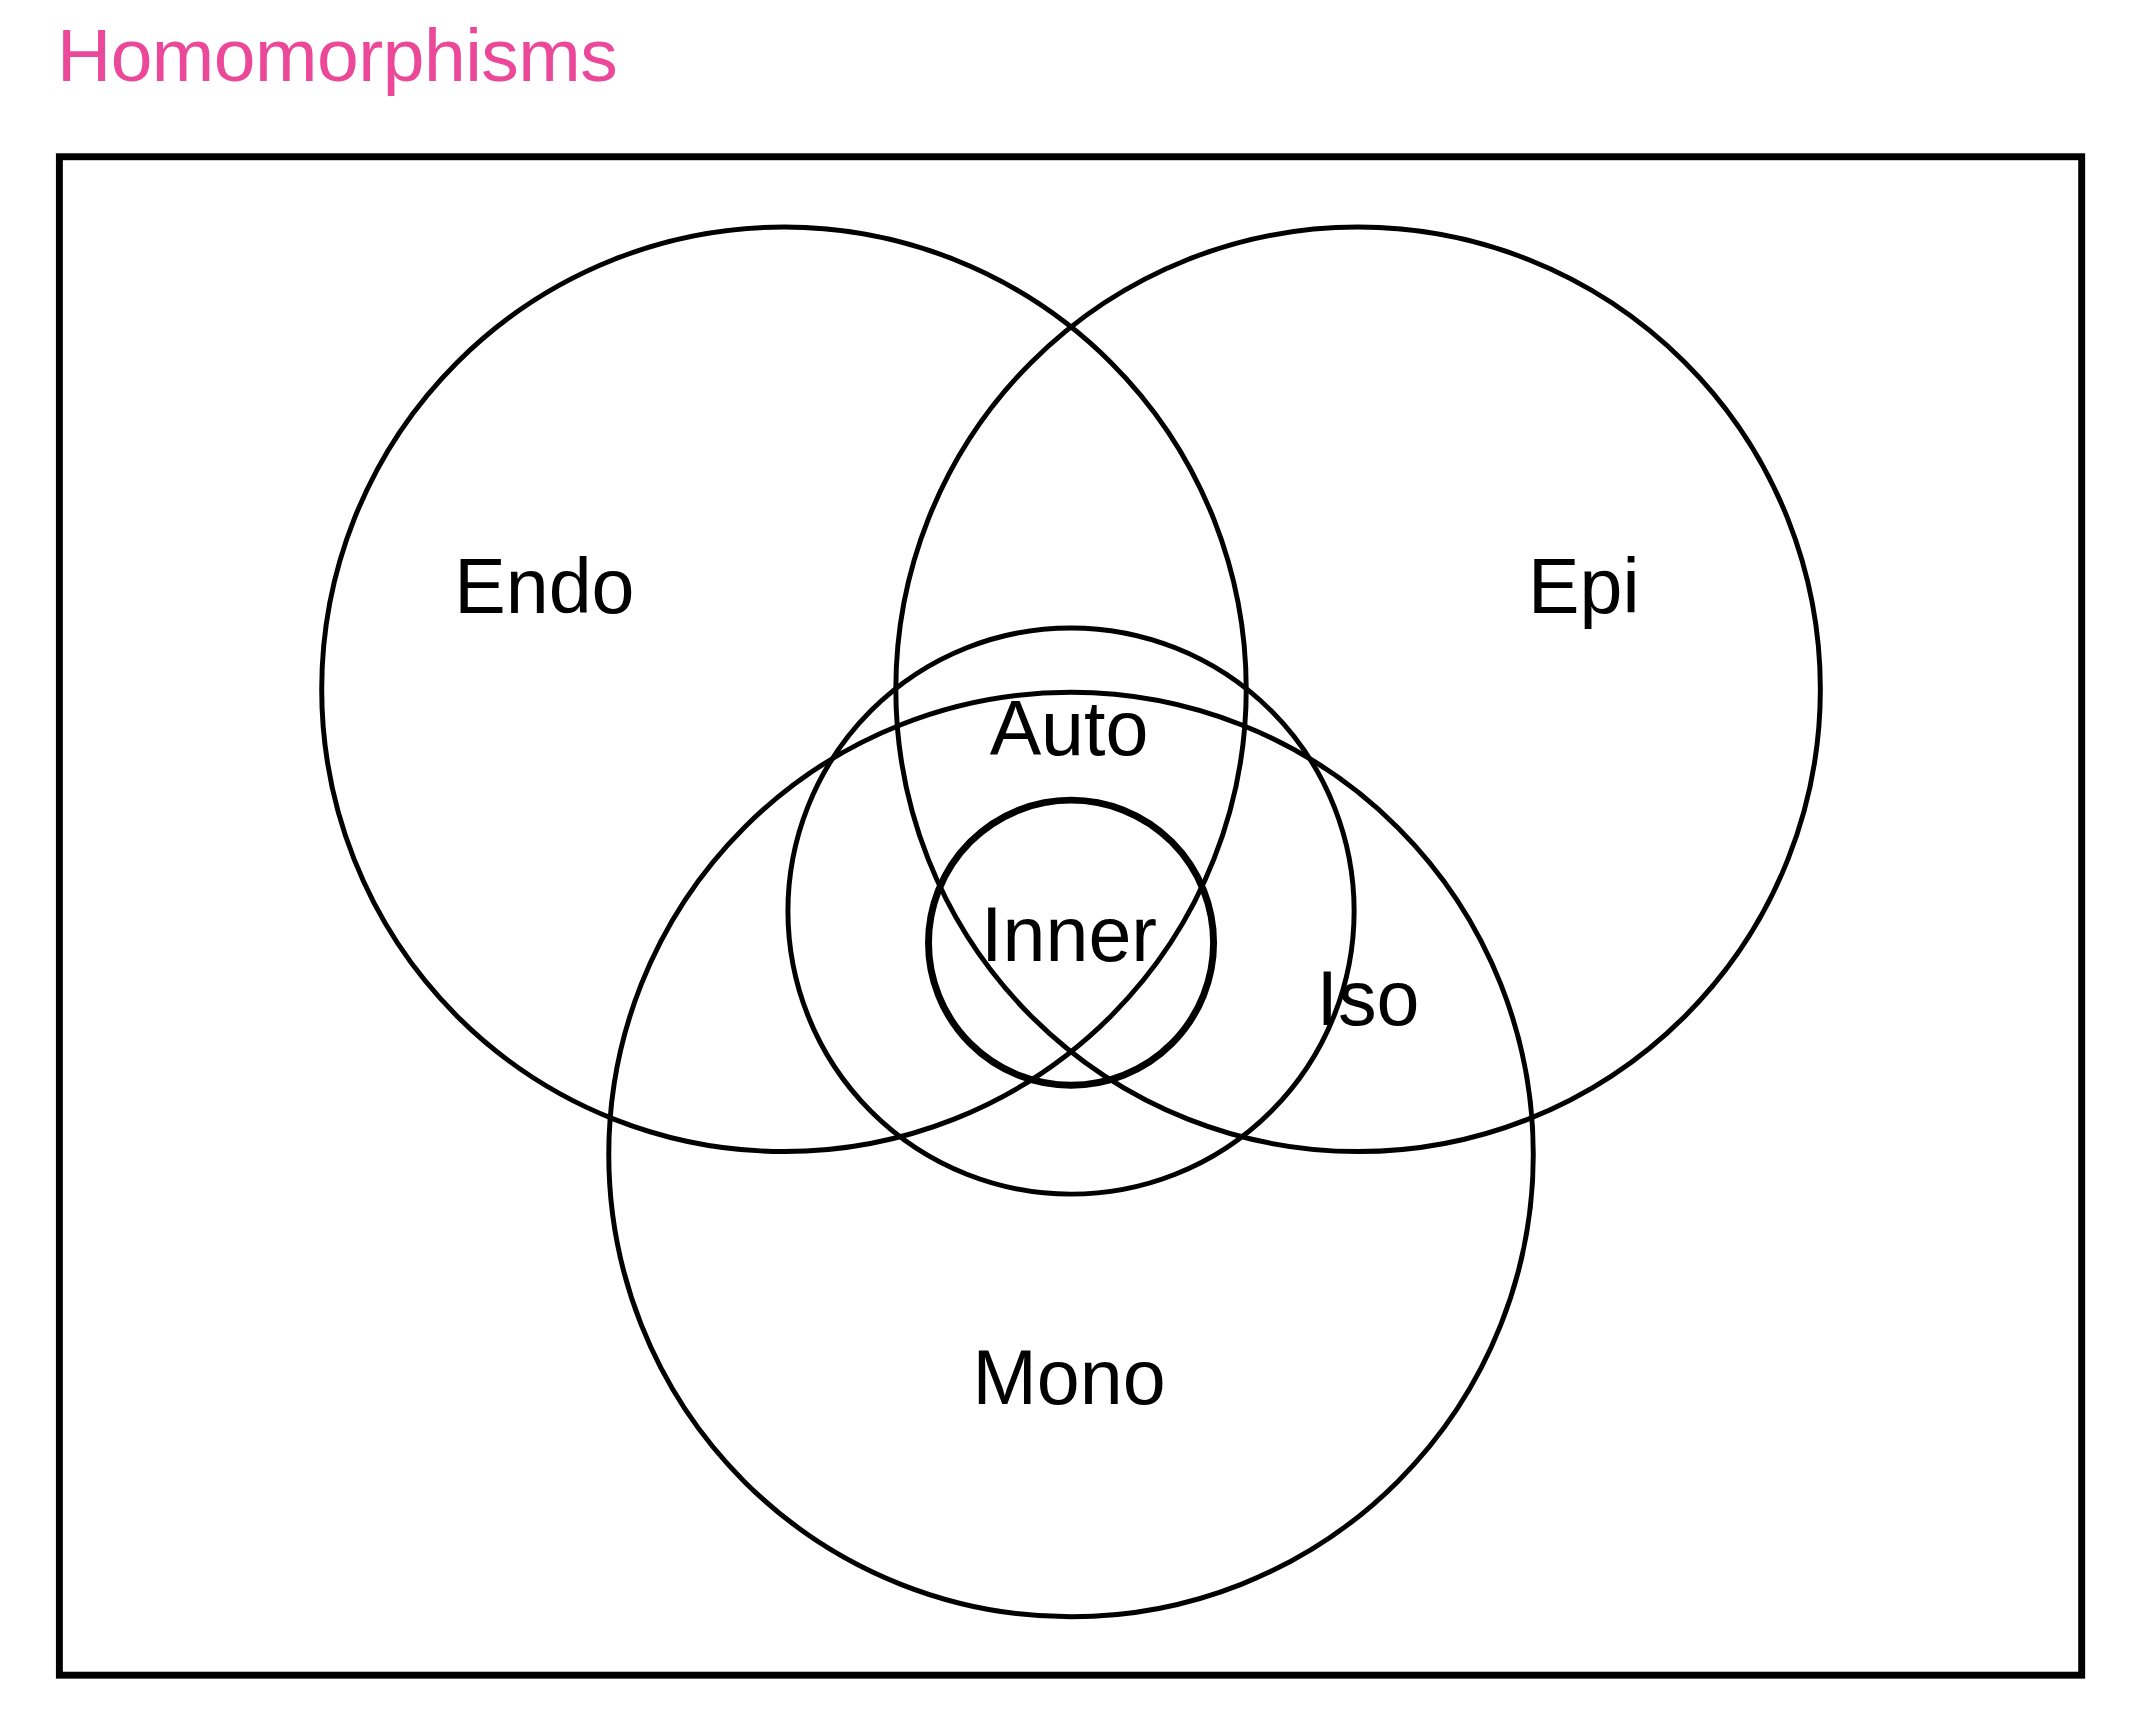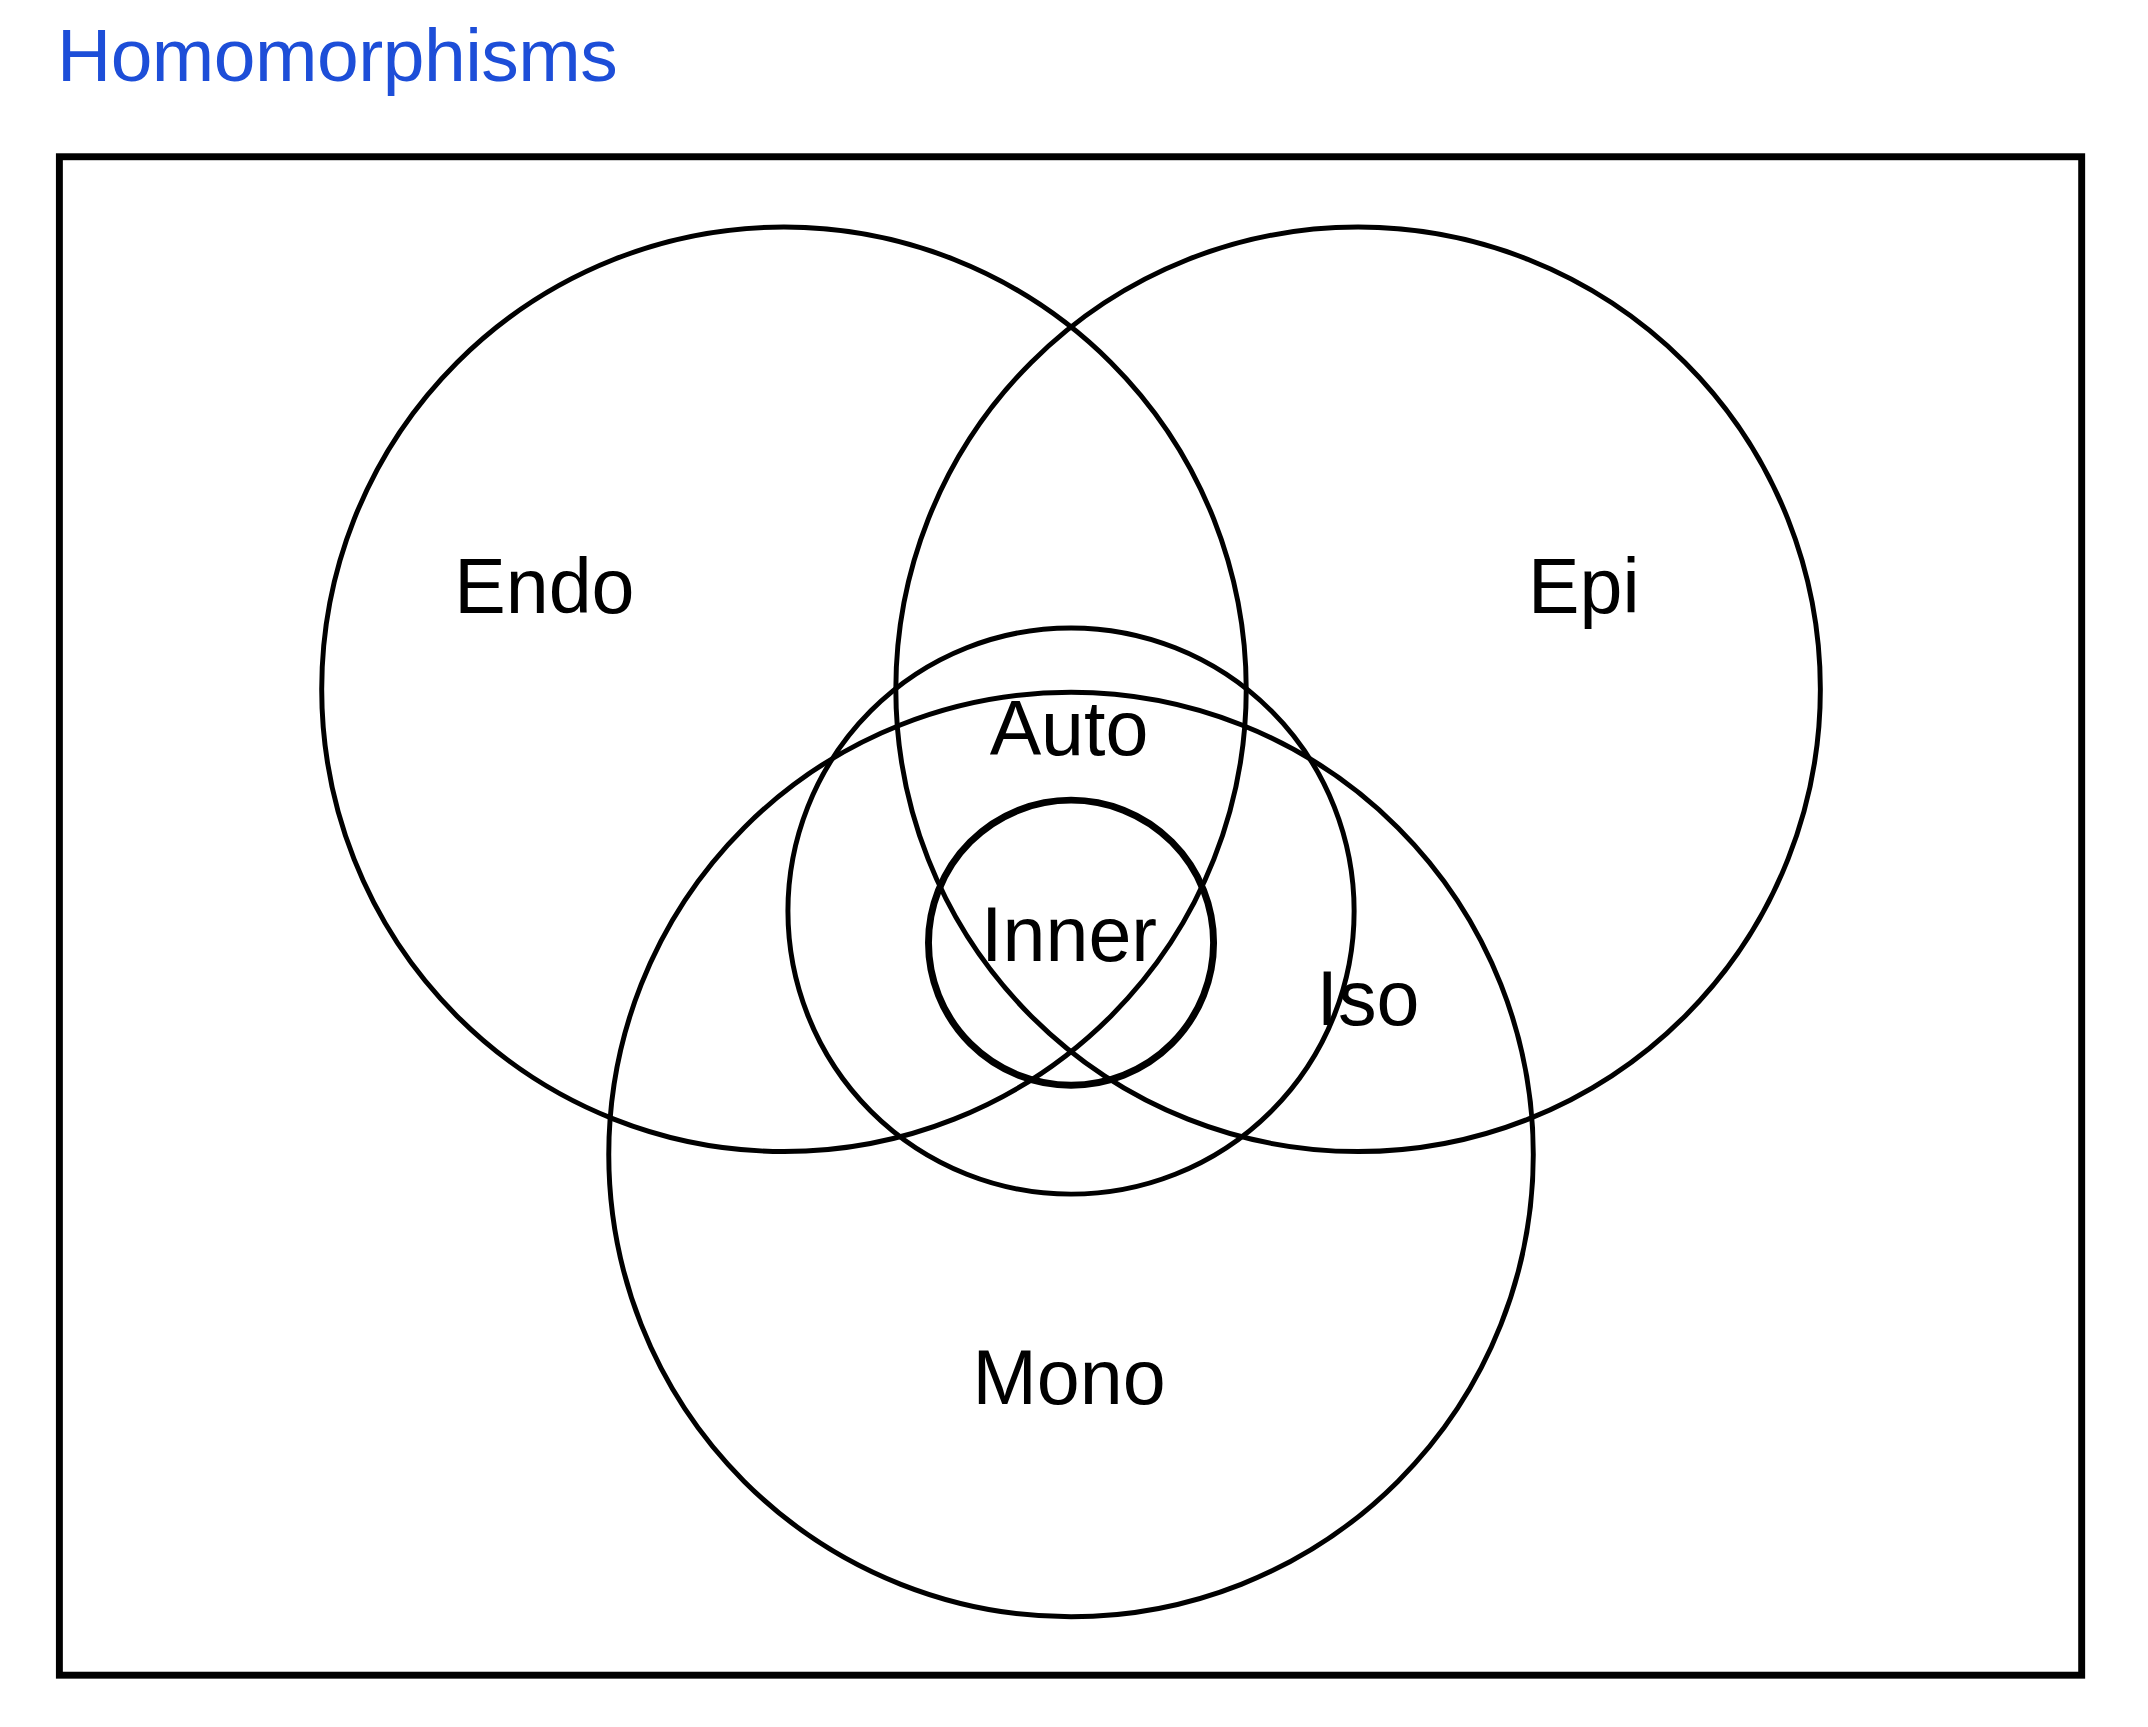--- a/index.html
+++ b/index.html
@@ -22,21 +22,21 @@
   }
   #venn-title {
     position: absolute;
     left: 57px;
     top: 18px;
     font-family: "Liberation Sans", sans-serif;
     font-size: 75px;
     font-weight: 400;
     line-height: 1;
     letter-spacing: -0.5px;
-    color: #1d4ed8;
+    color: #ec4899;
     white-space: nowrap;
   }
   #venn-svg {
     position: absolute;
     left: 0;
     top: 0;
     width: 2148px;
     height: 1728px;
     display: block;
   }

